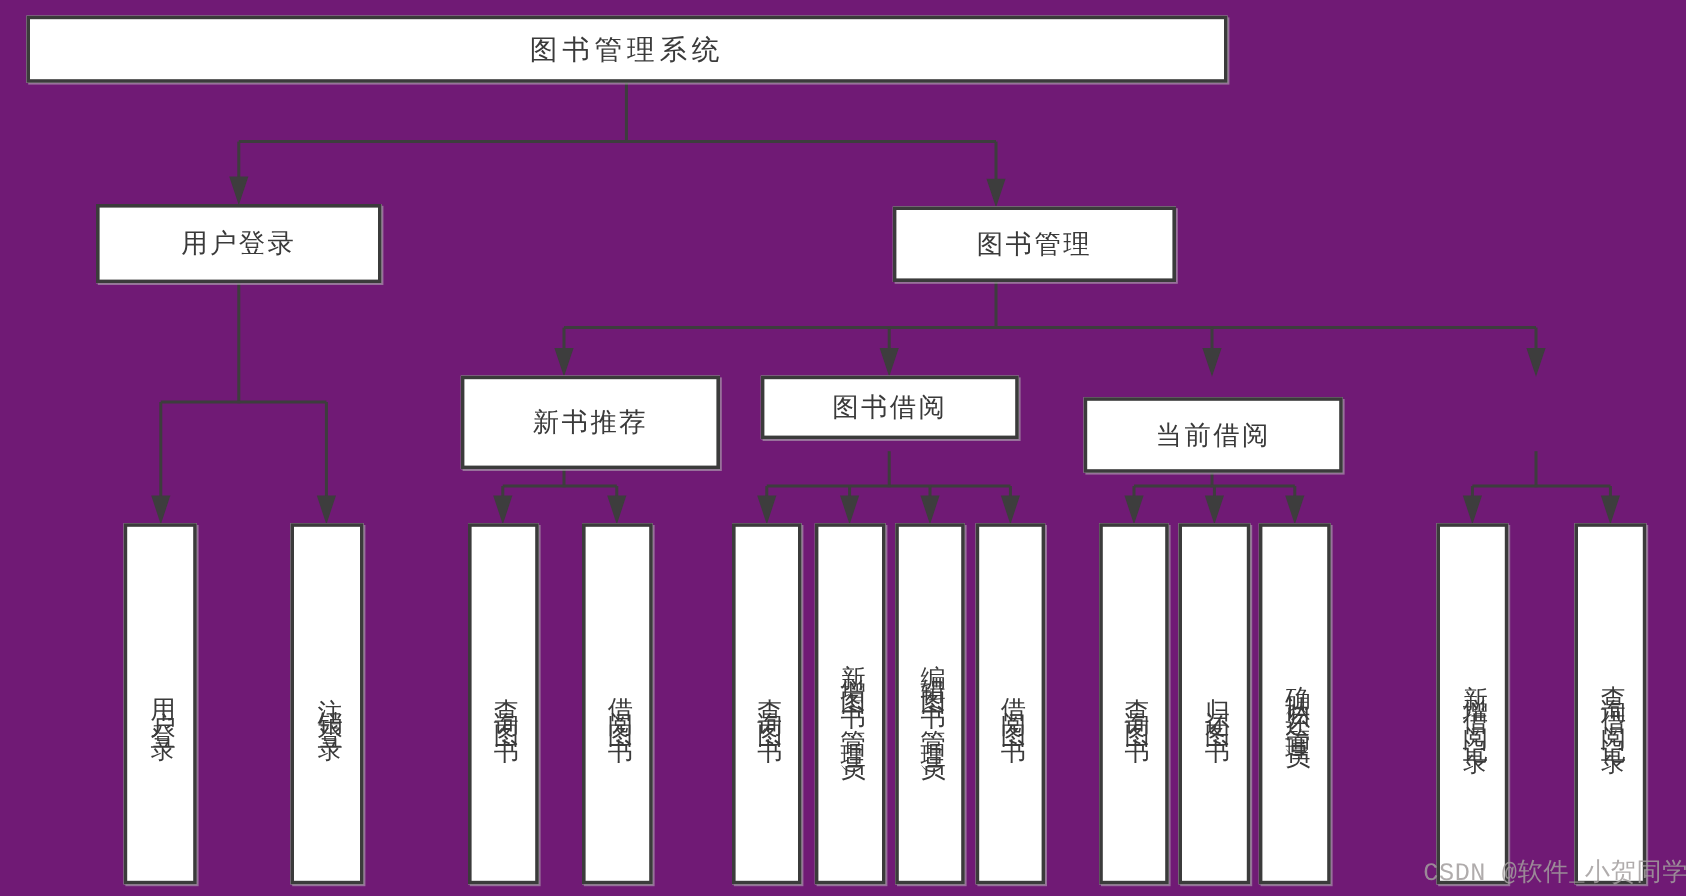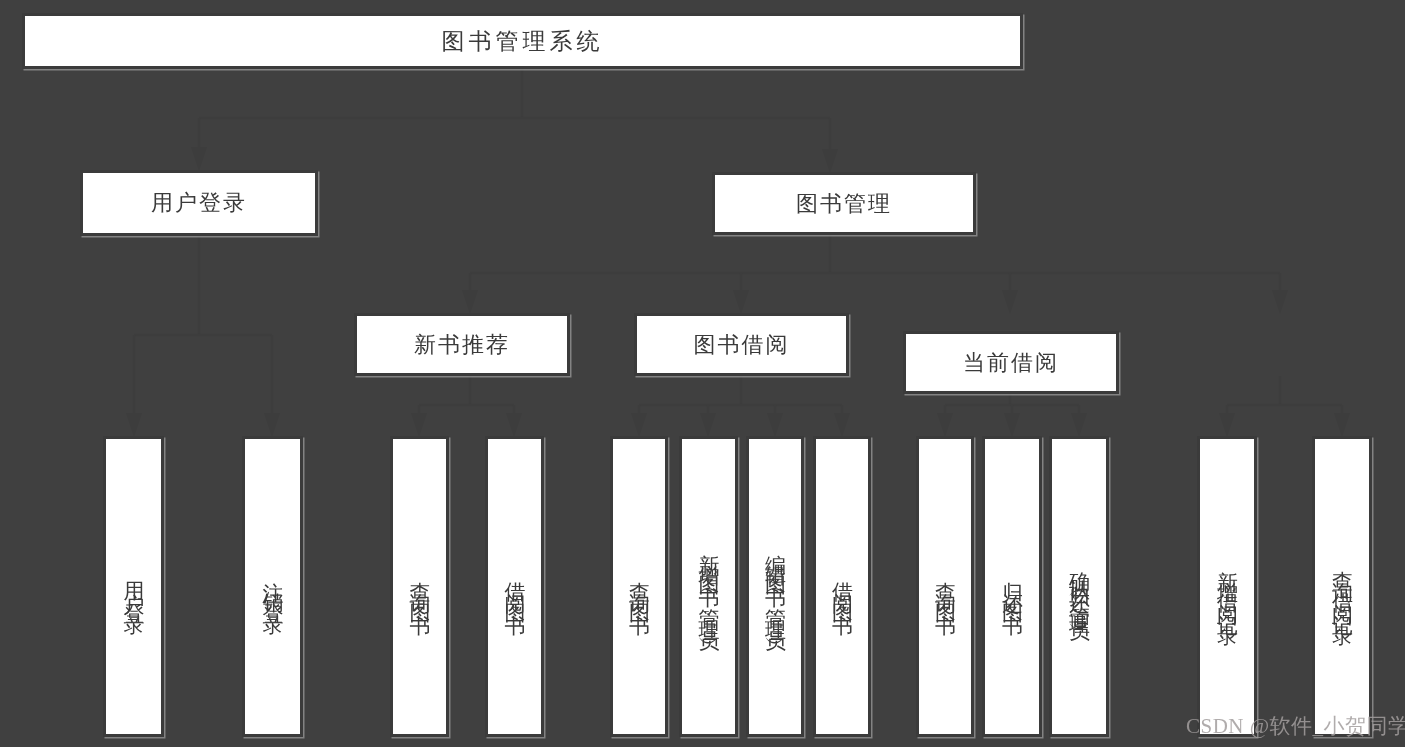--- a/index.html
+++ b/index.html
@@ -1,20 +1,20 @@
 <!DOCTYPE html>
 <html><head>
 <meta charset="utf-8">
 <style>
   html,body{margin:0;padding:0;background:#ffffff;}
   .canvas{
     position:relative;
     width:1405px;height:747px;
-    background:#404040;
-    font-family:Liberation Serif, serif;
+    background:#701a75;
+    font-family:Liberation Mono, monospace;
     overflow:hidden;
   }
   .connectors{position:absolute;left:0;top:0;width:1405px;height:747px;}
   .ln{stroke:#3d3d3d;stroke-width:2.5;fill:none;}
   .ar{fill:#3d3d3d;stroke:none;}
   .box{
     position:absolute;box-sizing:border-box;
     border:3px solid #3b3b3b;background:#ffffff;
     display:flex;align-items:center;justify-content:center;
     color:#3a3a3a;
@@ -107,24 +107,24 @@
       <path class="ln" d="M1227 405 V414"></path>
       <path class="ln" d="M1342 405 V414"></path>
       <path class="ar" d="M1219 413 H1235 L1227 437 Z"></path>
       <path class="ar" d="M1334 413 H1350 L1342 437 Z"></path>
     </g>
   </svg>
 
   <div class="box h root" style="left:22px;top:13px;width:1001px;height:56px">图书管理系统</div>
 
   <div class="box h" style="left:80px;top:170px;width:238px;height:66px">用户登录</div>
-  <div class="box h" style="left:712px;top:172px;width:264px;height:63px">图书管理</div>
+  <div class="box h" style="left:744px;top:172px;width:236px;height:63px">图书管理</div>
 
-  <div class="box h" style="left:354px;top:313px;width:216px;height:63px">新书推荐</div>
-  <div class="box h" style="left:634px;top:313px;width:215px;height:63px">图书借阅</div>
+  <div class="box h" style="left:384px;top:313px;width:216px;height:78px">新书推荐</div>
+  <div class="box h" style="left:634px;top:313px;width:215px;height:53px">图书借阅</div>
   <div class="box h" style="left:903px;top:331px;width:216px;height:63px">当前借阅</div>
 
   <div class="box v" style="left:103px;top:436px;width:61px;height:301px">用户登录</div>
   <div class="box v" style="left:242px;top:436px;width:61px;height:301px">注销登录</div>
 
   <div class="box v" style="left:390px;top:436px;width:59px;height:301px">查询图书</div>
   <div class="box v" style="left:485px;top:436px;width:59px;height:301px">借阅图书</div>
 
   <div class="box v" style="left:610px;top:436px;width:58px;height:301px">查询图书</div>
   <div class="box v" style="left:679px;top:436px;width:59px;height:301px">新增图书（管理员）</div>

